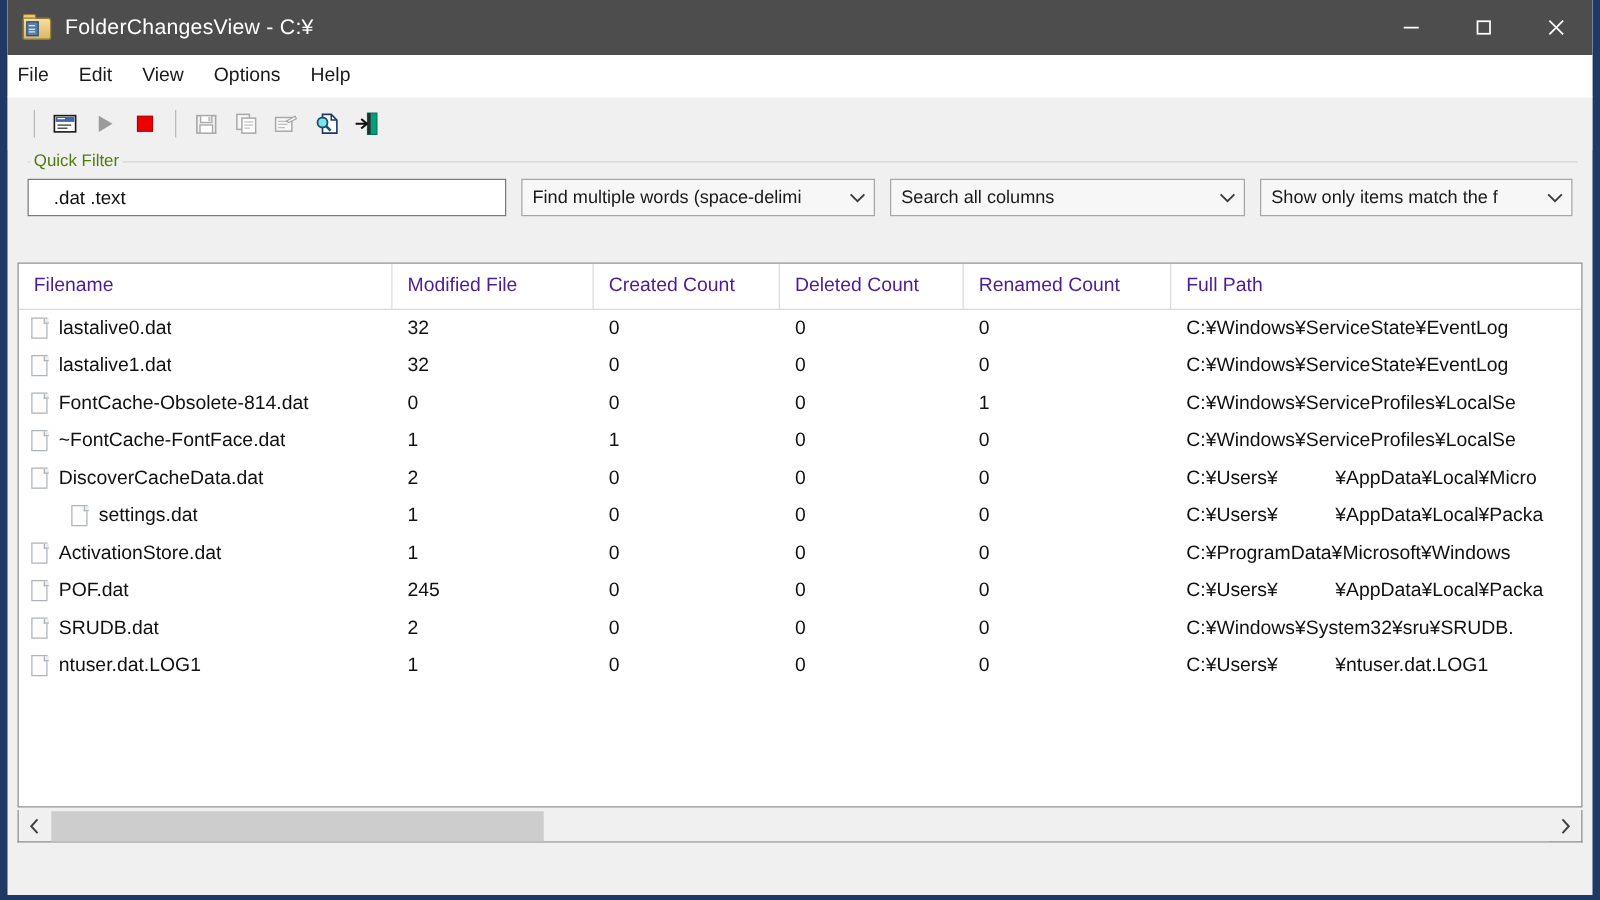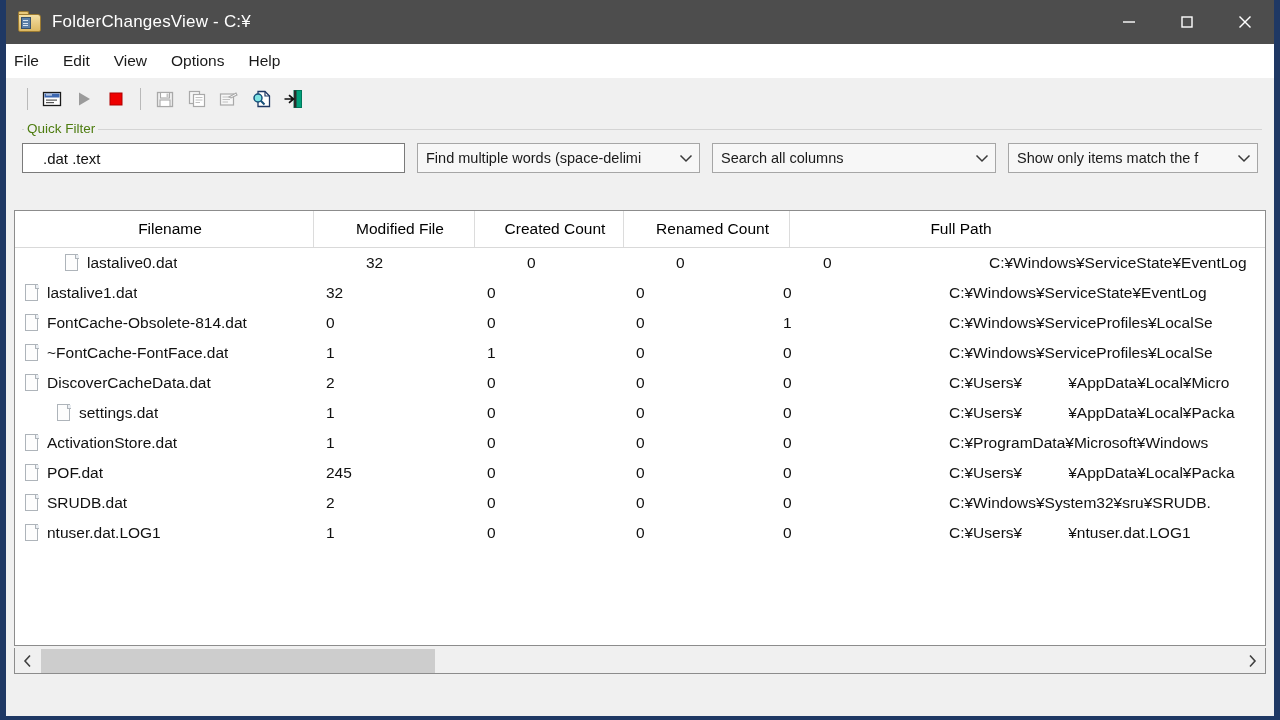--- a/index.html
+++ b/index.html
@@ -106,23 +106,23 @@
   .listview{
     position:absolute;left:8px;right:8px;top:210px;bottom:70px;
     background:#ffffff;border:1px solid #8c8c8c;box-sizing:border-box;
     overflow:hidden;
   }
   .lv-header{
     height:36px;display:flex;background:#ffffff;border-bottom:1px solid #d9d9d9;
     align-items:center;
   }
   .lv-header .hcell{
-    font-size:15.5px;color:#000000;height:36px;line-height:36px;
+    font-size:15.5px;color:#4c1d95;height:36px;line-height:36px;
     border-right:1px solid #dcdcdc;box-sizing:border-box;padding-left:12px;
-    white-space:nowrap;overflow:hidden;flex:0 0 auto;text-align:center;
+    white-space:nowrap;overflow:hidden;flex:0 0 auto;
   }
   .lv-header .hcell.last{border-right:none;}
   .lv-body{position:relative;}
   .lv-row{height:30px;display:flex;align-items:center;}
   .lv-cell{
     font-size:15.5px;color:#111;white-space:nowrap;overflow:hidden;
     box-sizing:border-box;flex:0 0 auto;height:30px;line-height:30px;
   }
   .c-name{padding-left:10px;display:flex;align-items:center;}
   .c-name .fname{overflow:hidden;white-space:nowrap;}
@@ -314,26 +314,27 @@
         </span>
       </div>
     </div>
   </div>
 
   <div class="listview">
     <div class="lv-header">
       <div class="hcell" style="width:299px">Filename</div>
       <div class="hcell" style="width:161px">Modified File</div>
       <div class="hcell" style="width:149px">Created Count</div>
+      <div class="hcell" style="width:147px">Deleted Count</div>
       <div class="hcell" style="width:166px">Renamed Count</div>
       <div class="hcell last" style="width:330px">Full Path</div>
     </div>
     <div class="lv-body" id="lv-body">
         <div class="lv-row">
-          <div class="lv-cell c-name" style="width: 299px; margin-left: 40px;">
+          <div class="lv-cell c-name" style="width: 299px;">
             <span class="fileicon">
               <span class="pg"></span>
               <span class="fold"></span>
             </span>
             <span class="fname">lastalive0.dat</span>
           </div>
           <div class="lv-cell c-num" style="width: 161px;">32</div>
           <div class="lv-cell c-num" style="width: 149px;">0</div>
           <div class="lv-cell c-num" style="width: 147px;">0</div>
           <div class="lv-cell c-num" style="width: 166px;">0</div>

